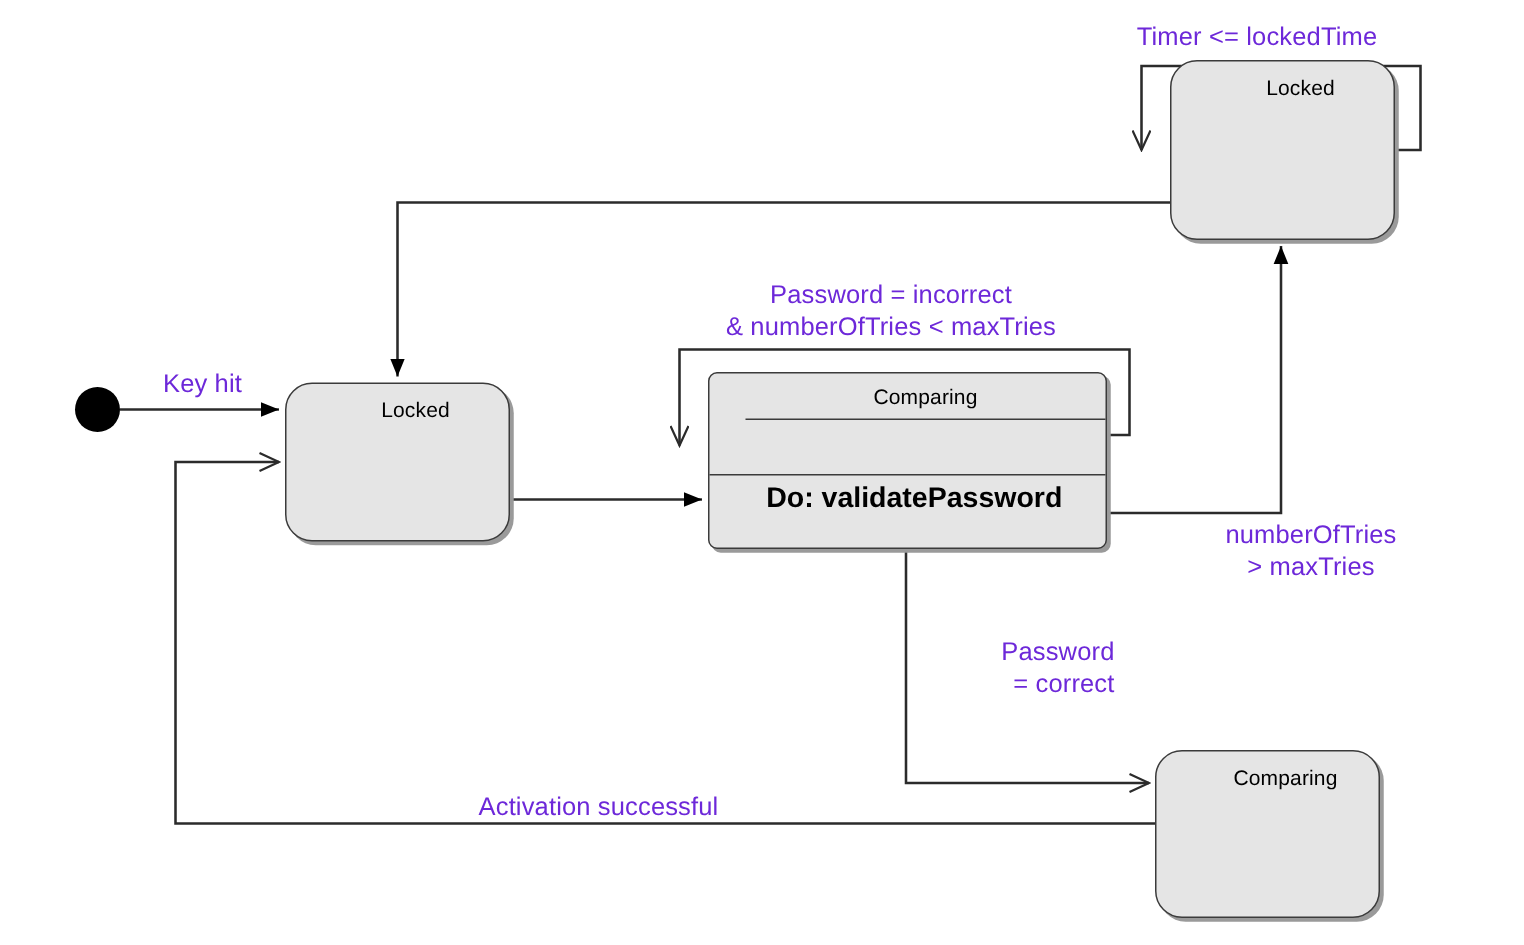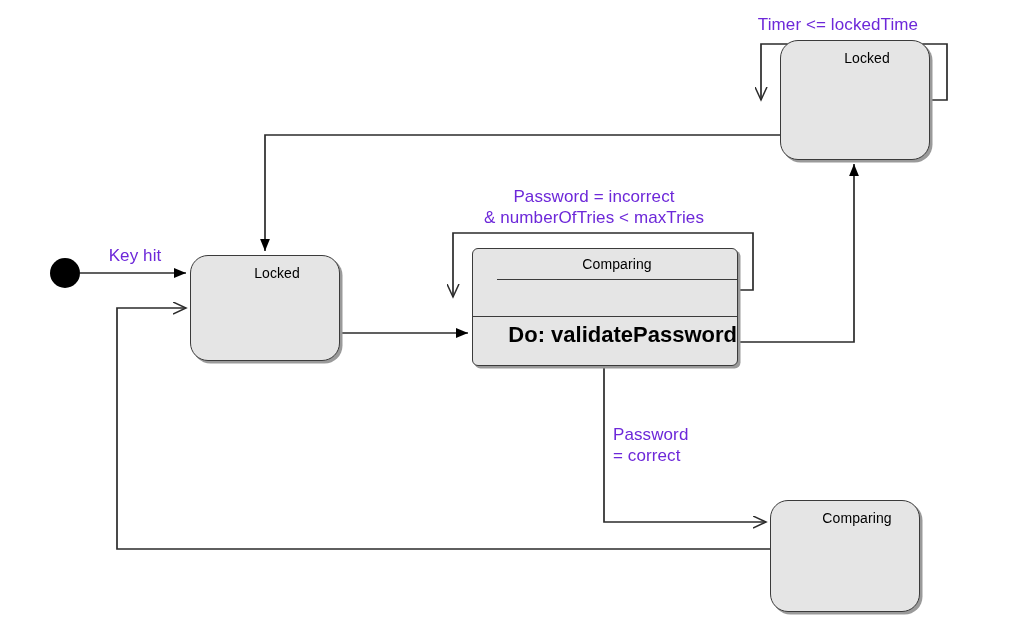--- a/index.html
+++ b/index.html
@@ -48,36 +48,36 @@
   }
   .comp-mid {
     height: 36px;
     border-bottom: 1.6px solid #3b3b3b;
   }
   .comp-do {
     padding-top: 5px;
     padding-bottom: 5px;
     padding-left: 9px;
     font-weight: bold;
-    font-size: 22px;
+    font-size: 19px;
     color: #000000;
-    text-align: right;
+    text-align: center;
     white-space: nowrap;
   }
   .edge-label {
     position: absolute;
     color: #6d28d9;
     font-weight: normal;
     font-size: 17px;
     line-height: 1.26;
     white-space: pre;
     letter-spacing: 0.1px;
   }
   .lbl-center { text-align: center; }
-  .lbl-left { text-align: left; }
+  .lbl-left { text-align: right; }
 </style>
 </head>
 <body>
 
 <div id="canvas">
 
   <svg class="layer" viewBox="0 0 1016 630" xmlns="http://www.w3.org/2000/svg">
     <defs>
       <marker id="arrowSolid" markerWidth="13" markerHeight="11" refX="12" refY="5.5" orient="auto" markerUnits="userSpaceOnUse">
         <path d="M0,0.6 L12,5.5 L0,10.4 z" fill="#000000"></path>
@@ -126,18 +126,21 @@
 
   <div class="edge-label lbl-center" style="left:88px; top:245px; width:94px;text-align:center;">Key hit</div>
 
   <div class="edge-label lbl-center" style="left:716px; top:14px; width:244px;">Timer &lt;= lockedTime</div>
 
 
   <div class="edge-label lbl-center" style="left:410px; top:186px; width:368px;"><span>Password = incorrect</span>
 <span>&amp; numberOfTries &lt; maxTries</span></div>
 
 
+  <div class="edge-label lbl-center" style="left:778px; top:346px; width:192px;"><span>numberOfTries</span>
+<span>&gt; maxTries</span></div>
 
   <div class="edge-label lbl-left" style="left:613px; top:424px; width:130px;"><span>Password</span>
 <span>= correct</span></div>
 
+  <div class="edge-label lbl-center" style="left:268px; top:527px; width:262px;">Activation successful</div>
 
 </div>
 
 </body></html>

